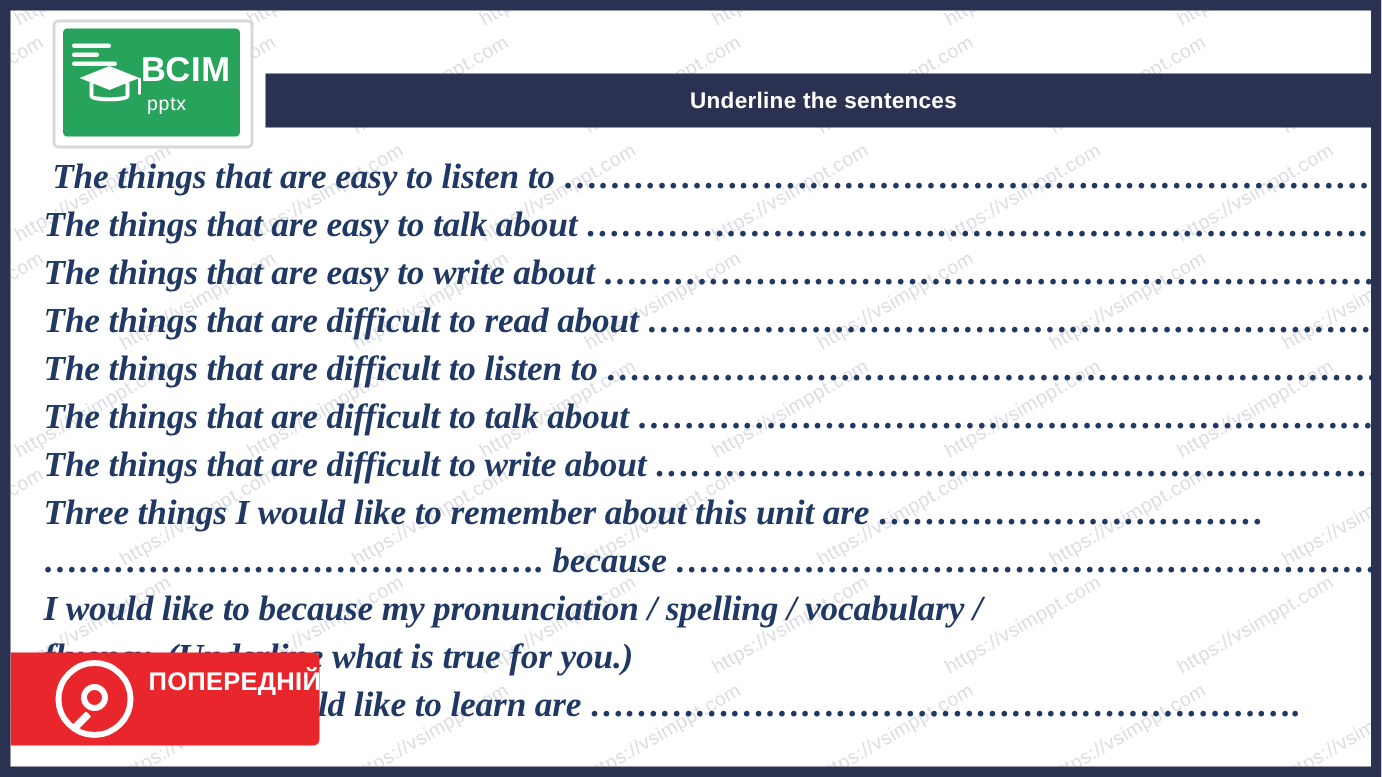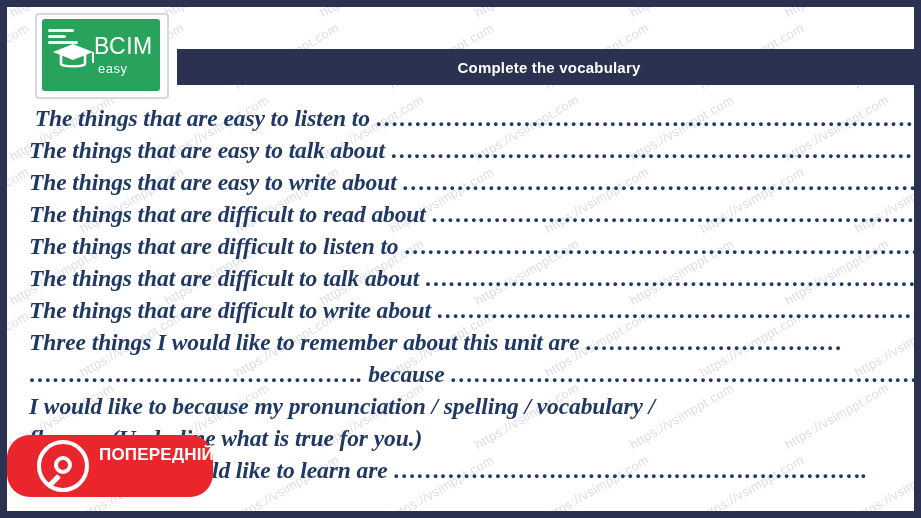--- a/index.html
+++ b/index.html
@@ -117,21 +117,21 @@
     top: 22px;
     width: 44px;
     height: 30px;
   }
   #logo-text {
     position: absolute;
     left: 52px;
     top: 14px;
     color: #ffffff;
     font-family: "Liberation Sans", sans-serif;
-    font-weight: normal;
+    font-weight: bold;
     font-size: 23px;
     letter-spacing: 0.5px;
   }
   #logo-sub {
     position: absolute;
     left: 56px;
     top: 42px;
     color: #ffffff;
     font-family: "Liberation Sans", sans-serif;
     font-size: 13px;
@@ -158,21 +158,20 @@
     left: 0px;
     top: 428px;
     width: 206px;
     height: 62px;
     background: #e8262b;
     border-top-right-radius: 4px;
     border-bottom-right-radius: 4px;
     z-index: 25;
     display: flex;
     align-items: center;
-    border-radius: 23px;
   }
   #preview-circle {
     position: absolute;
     left: 30px;
     top: 5px;
     width: 52px;
     height: 52px;
     border-radius: 50%;
     background: #e8262b;
     border: 4px solid #ffffff;
@@ -264,21 +263,21 @@
       <div class="wm" style="left: -85px; top: 504px;">https://vsimppt.com</div>
       <div class="wm" style="left: 70px; top: 504px;">https://vsimppt.com</div>
       <div class="wm" style="left: 225px; top: 504px;">https://vsimppt.com</div>
       <div class="wm" style="left: 380px; top: 504px;">https://vsimppt.com</div>
       <div class="wm" style="left: 535px; top: 504px;">https://vsimppt.com</div>
       <div class="wm" style="left: 690px; top: 504px;">https://vsimppt.com</div>
       <div class="wm" style="left: 845px; top: 504px;">https://vsimppt.com</div>
     </div>
 
   <div id="title-bar">
-    <span class="title-text">Complete the vocabulary</span>
+    <span class="title-text">Underline the sentences</span>
   </div>
 
   <div id="lines">
     <div class="line"> The things that are easy to listen to …………………………………………………………………</div>
     <div class="line">The things that are easy to talk about ……………………………………………………………</div>
     <div class="line">The things that are easy to write about ……………………………………………………………</div>
     <div class="line">The things that are difficult to read about ……………………………………………………….</div>
     <div class="line">The things that are difficult to listen to ……………………………………………………………</div>
     <div class="line">The things that are difficult to talk about ………………………………………………………</div>
     <div class="line">The things that are difficult to write about ……………………………………………………….</div>
@@ -295,21 +294,21 @@
         <div class="logo-dash" style="left:0px; top:0px; width:26px;"></div>
         <div class="logo-dash" style="left:0px; top:6px; width:18px;"></div>
         <div class="logo-dash" style="left:0px; top:12px; width:30px;"></div>
       </div>
       <svg id="logo-cap" viewBox="0 0 44 30">
         <polygon points="22,3 42,11 22,19 2,11" fill="#ffffff"></polygon>
         <path d="M10 14 L10 23 C10 26 34 26 34 23 L34 14" fill="none" stroke="#ffffff" stroke-width="2.6"></path>
         <line x1="42" y1="11" x2="42" y2="22" stroke="#ffffff" stroke-width="2"></line>
       </svg>
       <div id="logo-text">ВСІМ</div>
-      <div id="logo-sub">easy</div>
+      <div id="logo-sub">pptx</div>
     </div>
   </div>
 
   <div id="preview-badge">
     <div id="preview-circle">
       <div id="preview-lens"></div>
       <div id="preview-handle"></div>
     </div>
     <div id="preview-text">
       <div>ПОПЕРЕДНІЙ</div>

